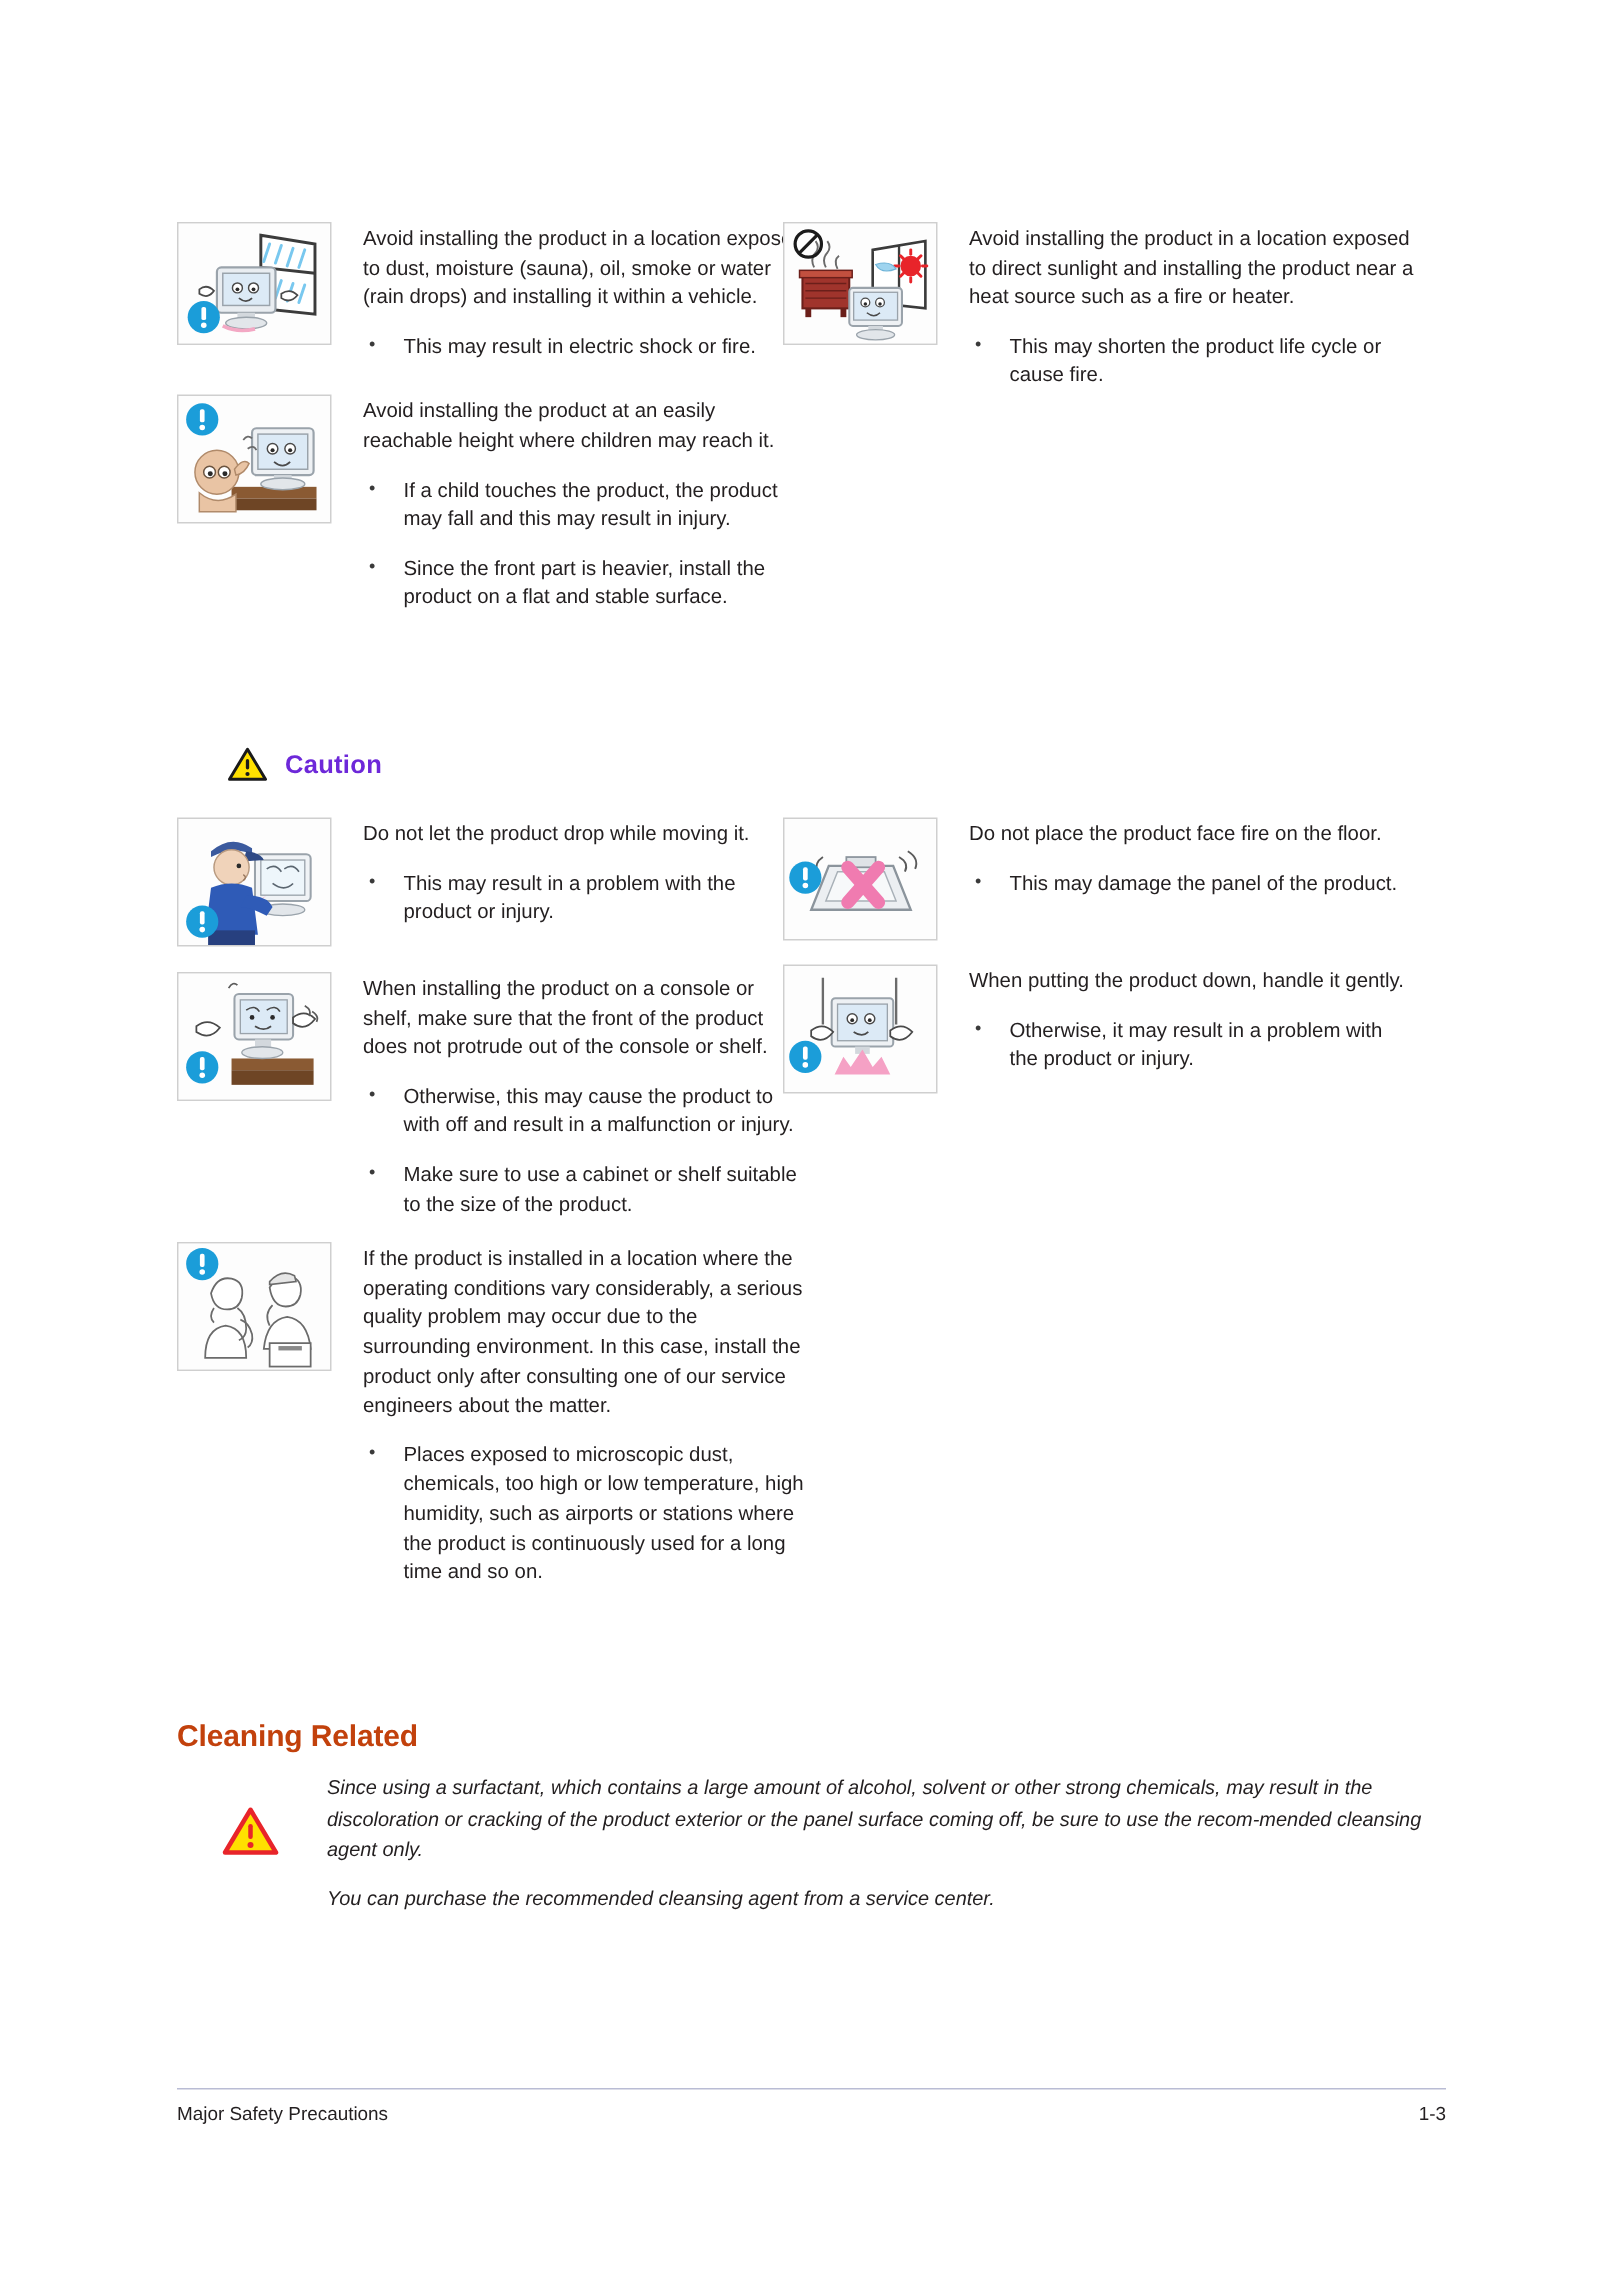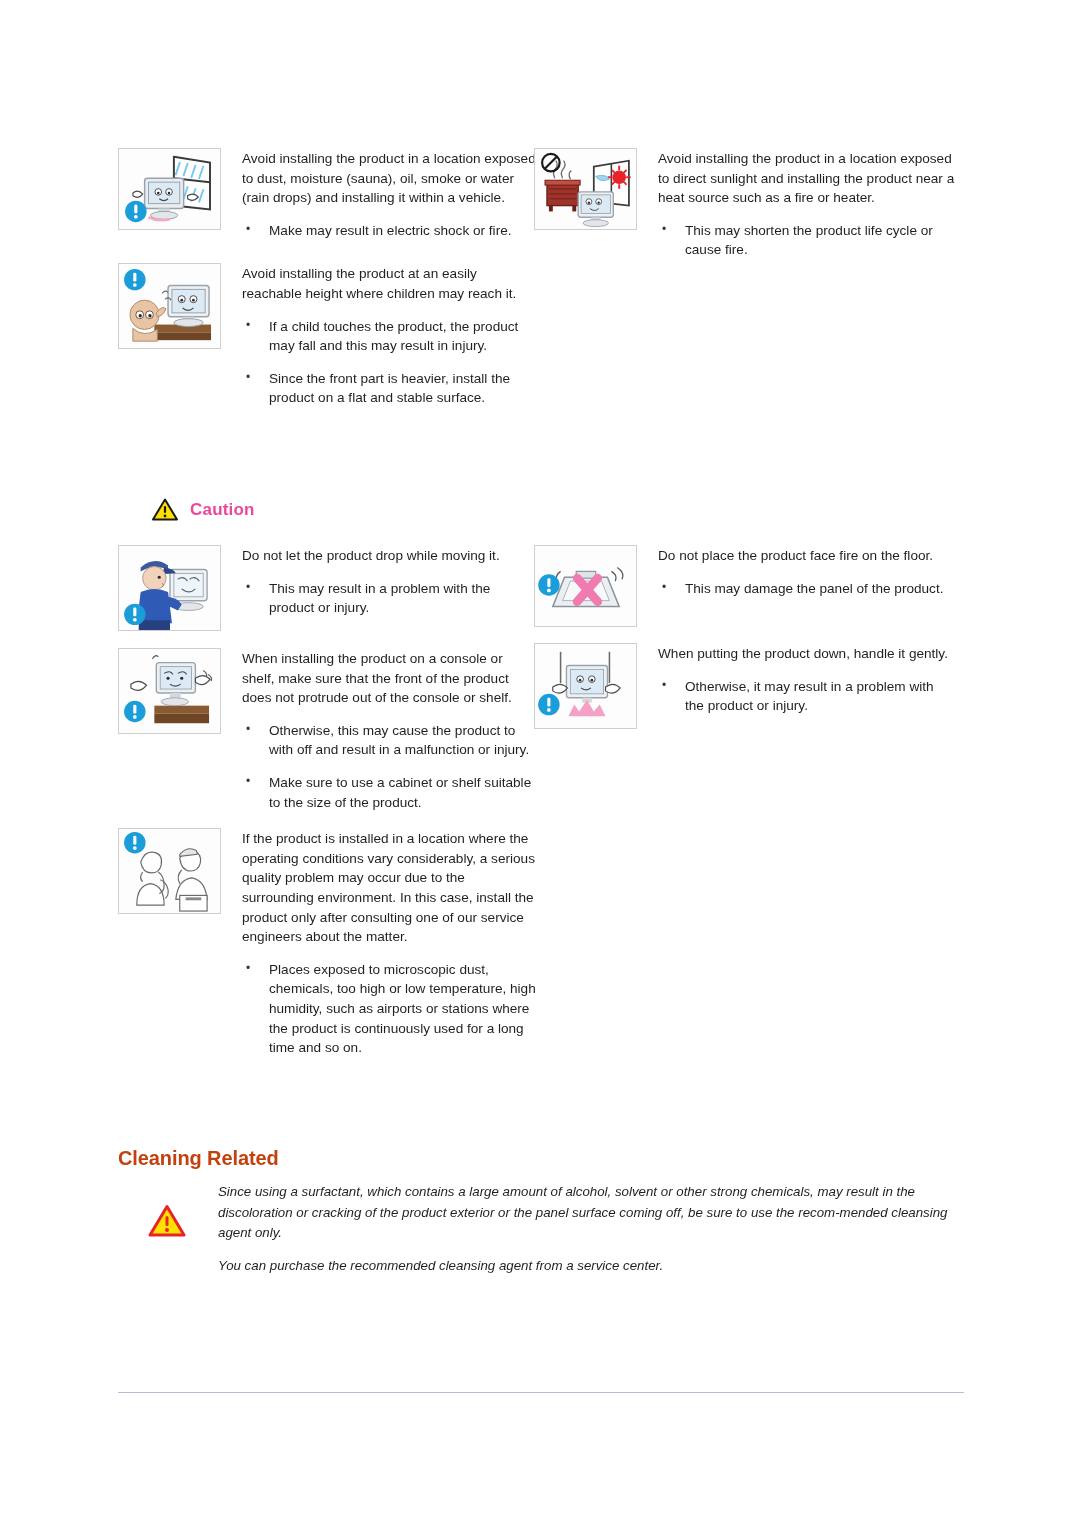--- a/index.html
+++ b/index.html
@@ -26,21 +26,21 @@
   }
 
   
   .section {
     position: absolute;
     left: 118px;
     width: 846px;
   }
 
   .col-left  { position: absolute; left: 0px;   width: 420px; }
-  .col-right { position: absolute; left: 416px; width: 422px; }
+  .col-right { position: absolute; left: 404px; width: 422px; }
 
   .entry { position: relative; margin-bottom: 14px; }
   .entry-row { display: flex; align-items: flex-start; }
 
   .thumb {
     flex: 0 0 auto;
     width: 103px;
     height: 82px;
     border: 1px solid #cfcfcf;
     background: #fefefe;
@@ -85,21 +85,21 @@
   .caution-head {
     position: absolute;
     left: 152px;
     display: flex;
     align-items: center;
     gap: 12px;
   }
   .caution-head .label {
     font-size: 17px;
     font-weight: bold;
-    color: #ec4899;
+    color: #6d28d9;
     letter-spacing: 0.2px;
   }
 
   .tri {
     position: relative;
     width: 26px;
     height: 23px;
   }
   .tri svg { display: block; }
 
@@ -210,21 +210,21 @@
 
                 <circle cx="17" cy="64" r="11" fill="#1b9dd9"></circle>
                 <rect x="15.4" y="57" width="3.2" height="9" rx="1.3" fill="#ffffff"></rect>
                 <circle cx="17" cy="69.5" r="1.9" fill="#ffffff"></circle>
               </svg>
             </div>
           </div>
           <div class="entry-body">
             <p class="lead">Avoid installing the product in a location exposed to dust, moisture (sauna), oil, smoke or water (rain drops) and installing it within a vehicle.</p>
             <ul class="bullets">
-              <li>Make may result in electric shock or fire.</li>
+              <li>This may result in electric shock or fire.</li>
             </ul>
           </div>
         </div>
       </div>
 
       <div class="entry" style="margin-top:23px;">
         <div class="entry-row">
           <div class="thumb tall">
             <div class="ill">
               <svg viewBox="0 0 103 86">
@@ -599,14 +599,18 @@
         <circle cx="19" cy="26" r="2" fill="#e8242a"></circle>
       </svg>
     </span>
     <div class="clean-text">
       <p>Since using a surfactant, which contains a large amount of alcohol, solvent or other strong chemicals, may result in the discoloration or cracking of the product exterior or the panel surface coming off, be sure to use the recom-mended cleansing agent only.</p>
       <p>You can purchase the recommended cleansing agent from a service center.</p>
     </div>
   </div>
 
   <div class="footer-rule" style="top:1392px;"></div>
+  <div class="footer" style="top:1402px;">
+    <span>Major Safety Precautions</span>
+    <span>1-3</span>
+  </div>
 
 </div>
 
 </body></html>

